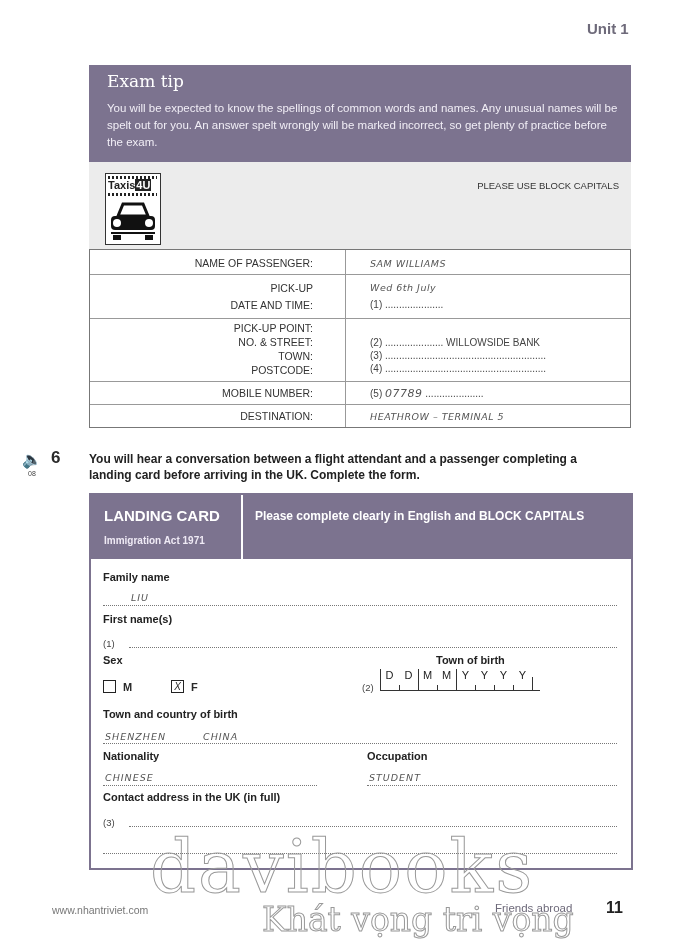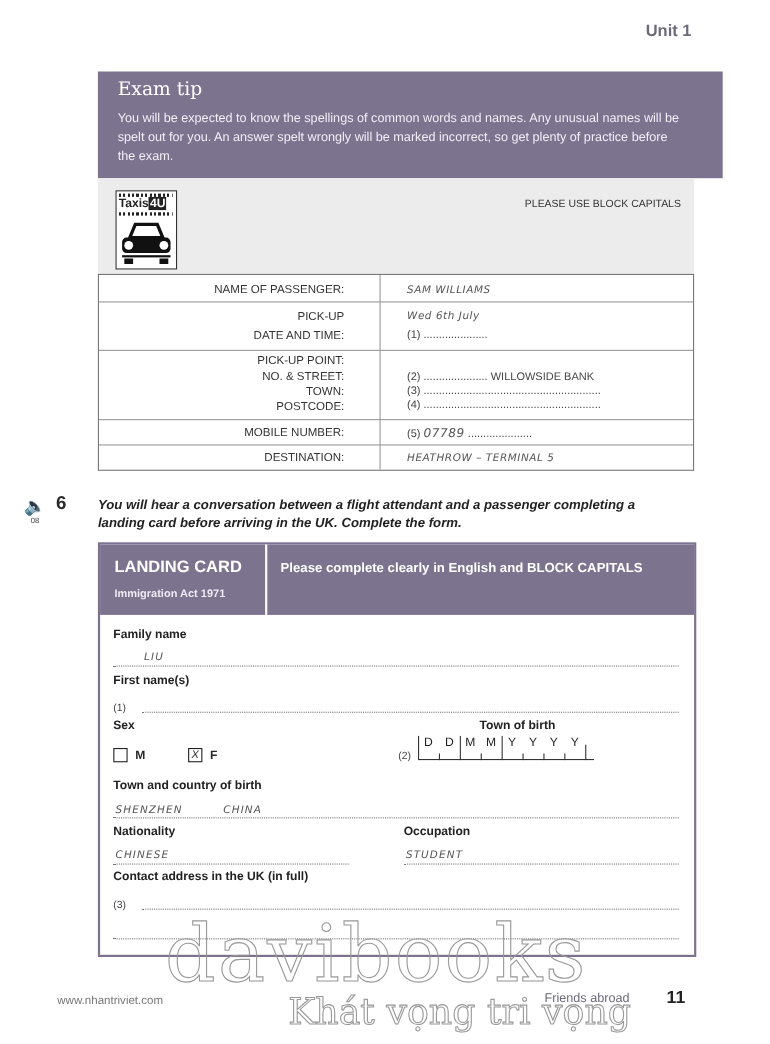--- a/index.html
+++ b/index.html
@@ -3,21 +3,21 @@
 <meta charset="utf-8">
 <style>
   html, body { margin:0; padding:0; }
   body {
     width:700px; height:949px; position:relative; overflow:hidden;
     background:#ffffff; font-family:"Liberation Sans", sans-serif; color:#2a2a2a;
   }
   .abs { position:absolute; }
   .unit { left:587px; top:20px; font-size:15px; font-weight:bold; color:#6e6a7a; }
 
-  .tip { left:89px; top:65px; width:542px; height:97px; background:#7c738f; color:#fff;padding-left:26px; }
+  .tip { left:89px; top:65px; width:542px; height:97px; background:#7c738f; color:#fff; }
   .tip .title { position:absolute; left:18px; top:6px; font-family:"DejaVu Serif", serif; font-size:17px; }
   .tip .body { position:absolute; left:18px; top:35px; width:515px; font-size:11.5px; line-height:17px; color:#f1eef6; }
 
   .taxi-area { left:89px; top:162px; width:542px; height:87px; background:#ececec; }
   .logo { position:absolute; left:16px; top:11px; width:54px; height:70px; border:1px solid #333; background:#fff; }
   .logo .brand { position:absolute; left:2px; top:5px; height:13px; font-size:11px; font-weight:bold; color:#222; line-height:13px; }
   .logo .brand b { background:#222; color:#fff; padding:0 1px; }
   .logo .checker { position:absolute; left:2px; width:49px; height:3px;
     background:repeating-linear-gradient(90deg,#222 0 2px,#fff 2px 4px); }
   .logo svg { position:absolute; left:2px; top:24px; }
@@ -27,21 +27,21 @@
   .tr { position:absolute; left:0; width:540px; border-bottom:1px solid #999; }
   .tr:last-child { border-bottom:none; }
   .tl { position:absolute; right:317px; font-size:10.5px; color:#333; text-align:right; }
   .tv { position:absolute; left:280px; font-size:10px; color:#444; }
   .hand { font-family:"DejaVu Sans", sans-serif; font-style:italic; font-size:9.5px; letter-spacing:0.5px; color:#555; }
   .vdiv { position:absolute; left:255px; top:0; width:1px; height:177px; background:#999; }
 
   .q-icon { left:22px; top:450px; font-size:16px; color:#222; }
   .q-track { left:28px; top:470px; font-size:7px; color:#444; }
   .q-num { left:51px; top:448px; font-size:17px; font-weight:bold; }
-  .q-text { left:89px; top:451px; width:520px; font-size:12px; font-weight:bold; line-height:16px; color:#222;font-style:italic; }
+  .q-text { left:89px; top:451px; width:520px; font-size:12px; font-weight:bold; line-height:16px; color:#222; }
 
   .card { left:89px; top:493px; width:540px; height:373px; border:2px solid #7c738f; background:#fff; }
   .card-head { position:absolute; left:0; top:0; width:540px; height:64px; background:#7c738f; color:#fff; }
   .card-title { position:absolute; left:13px; top:12px; font-size:15px; font-weight:bold; }
   .card-act { position:absolute; left:13px; top:40px; font-size:10px; font-weight:bold; color:#efeaf5; }
   .card-divider { position:absolute; left:150px; top:0; width:2px; height:64px; background:#fff; }
   .card-instr { position:absolute; left:164px; top:14px; font-size:12px; font-weight:bold; }
 
   .lbl { position:absolute; font-size:11px; font-weight:bold; color:#222; }
   .dots { position:absolute; border-bottom:1px dotted #777; height:0; }

